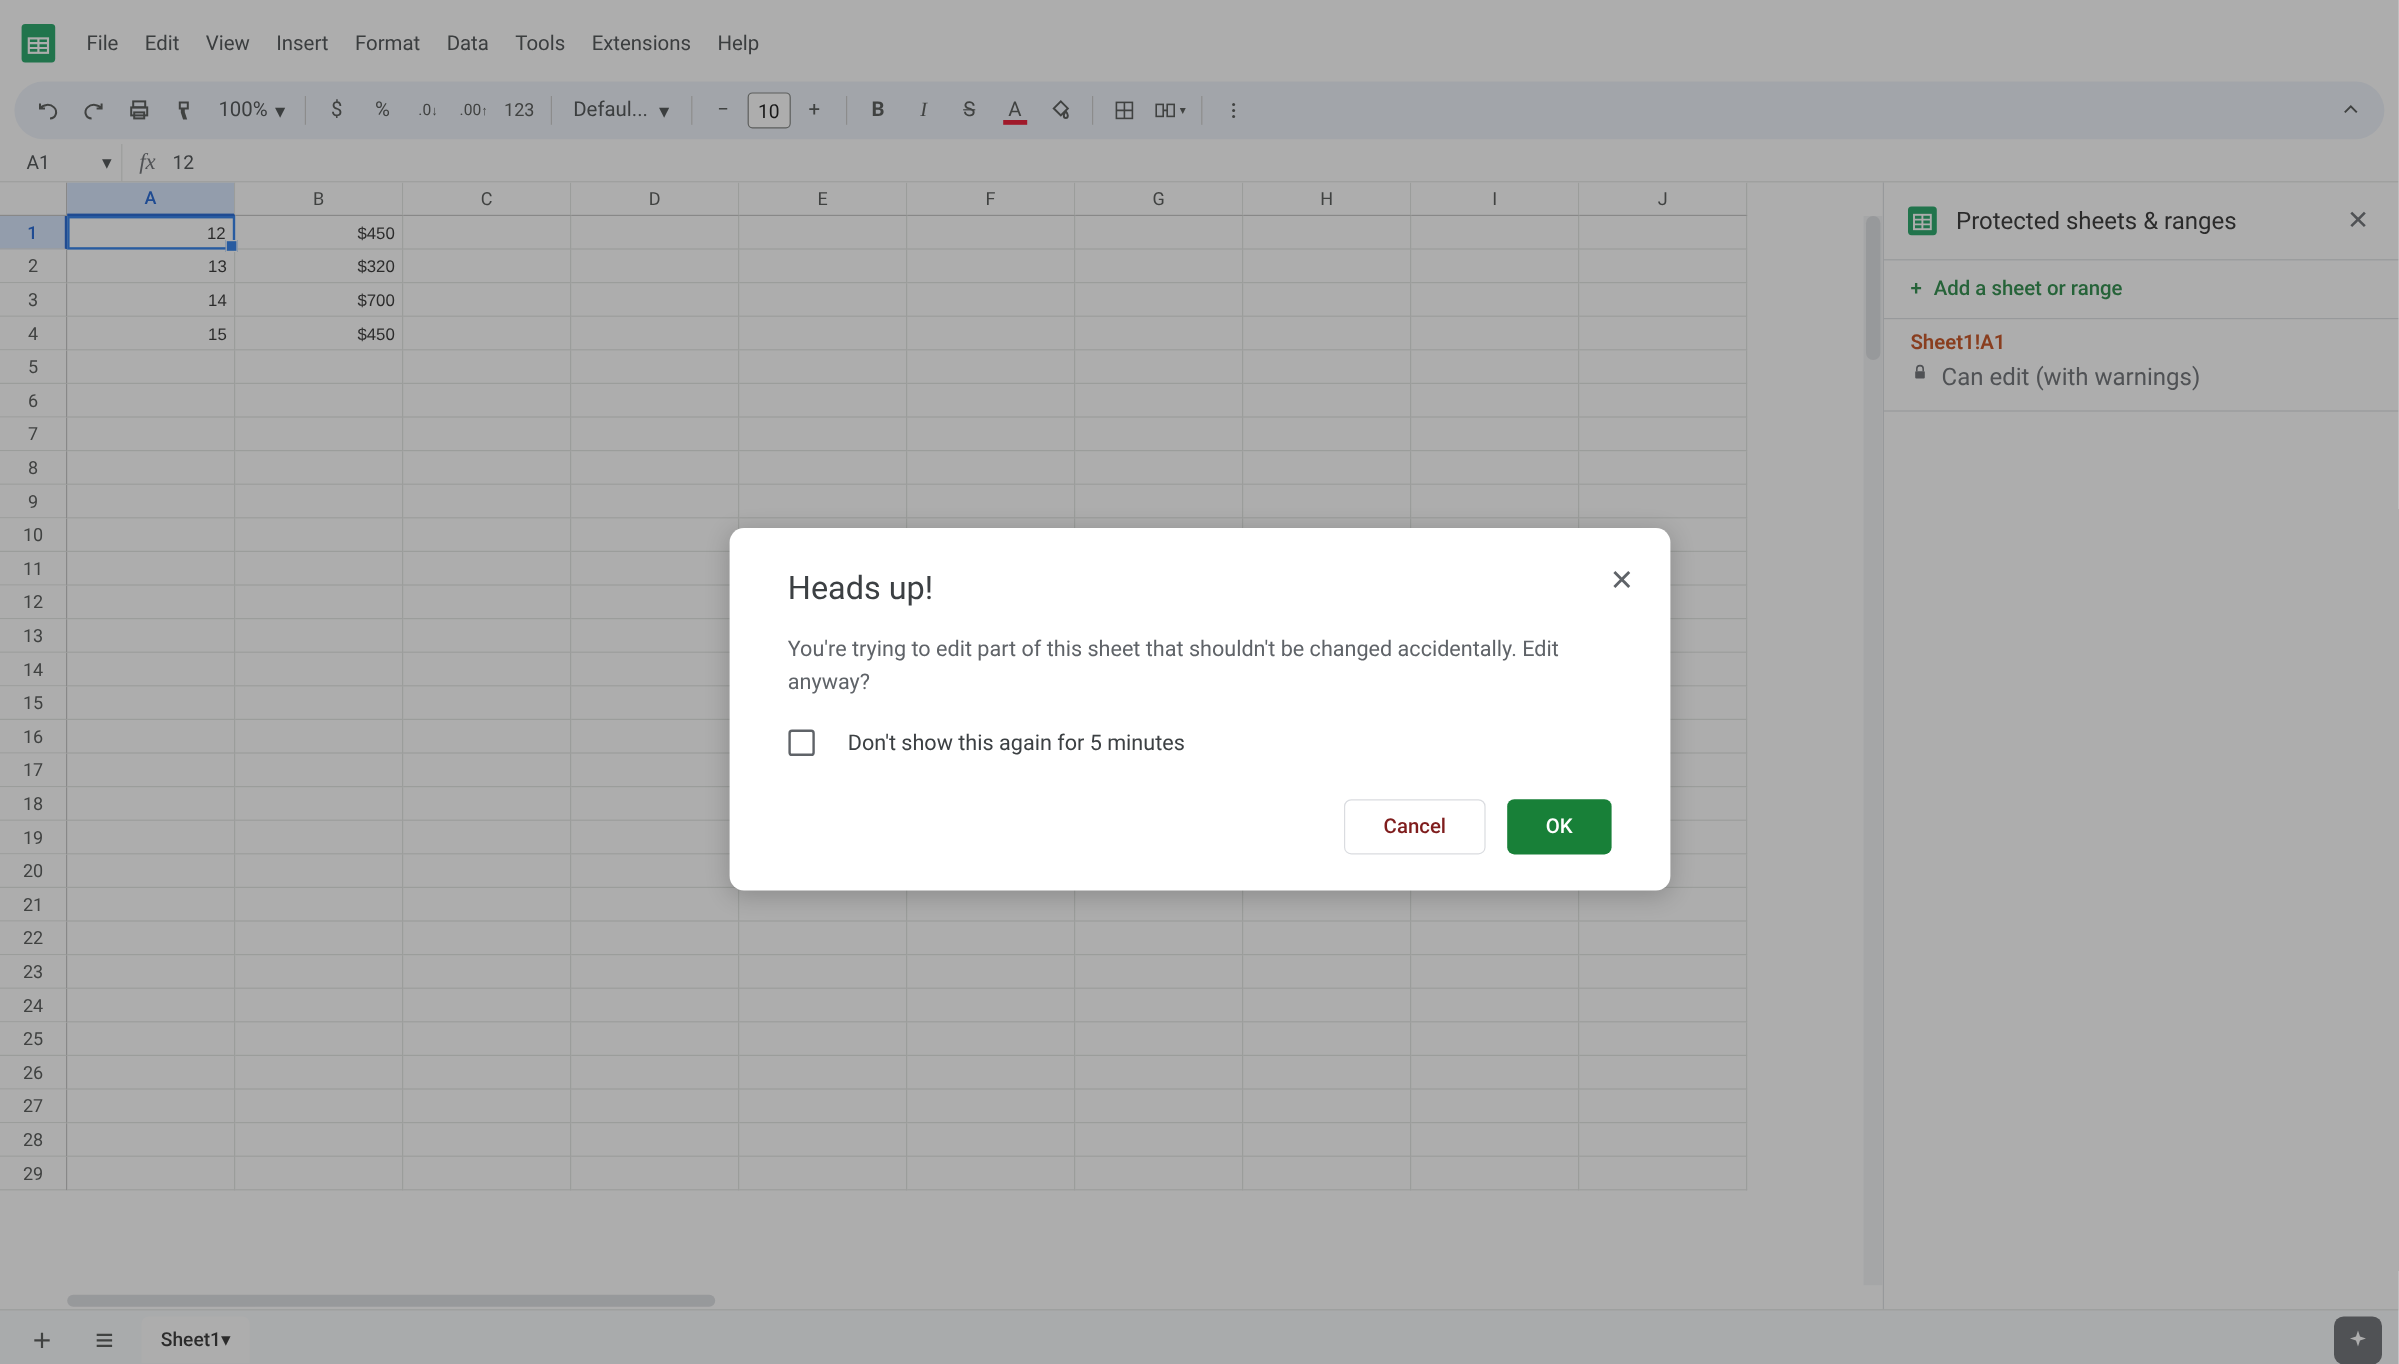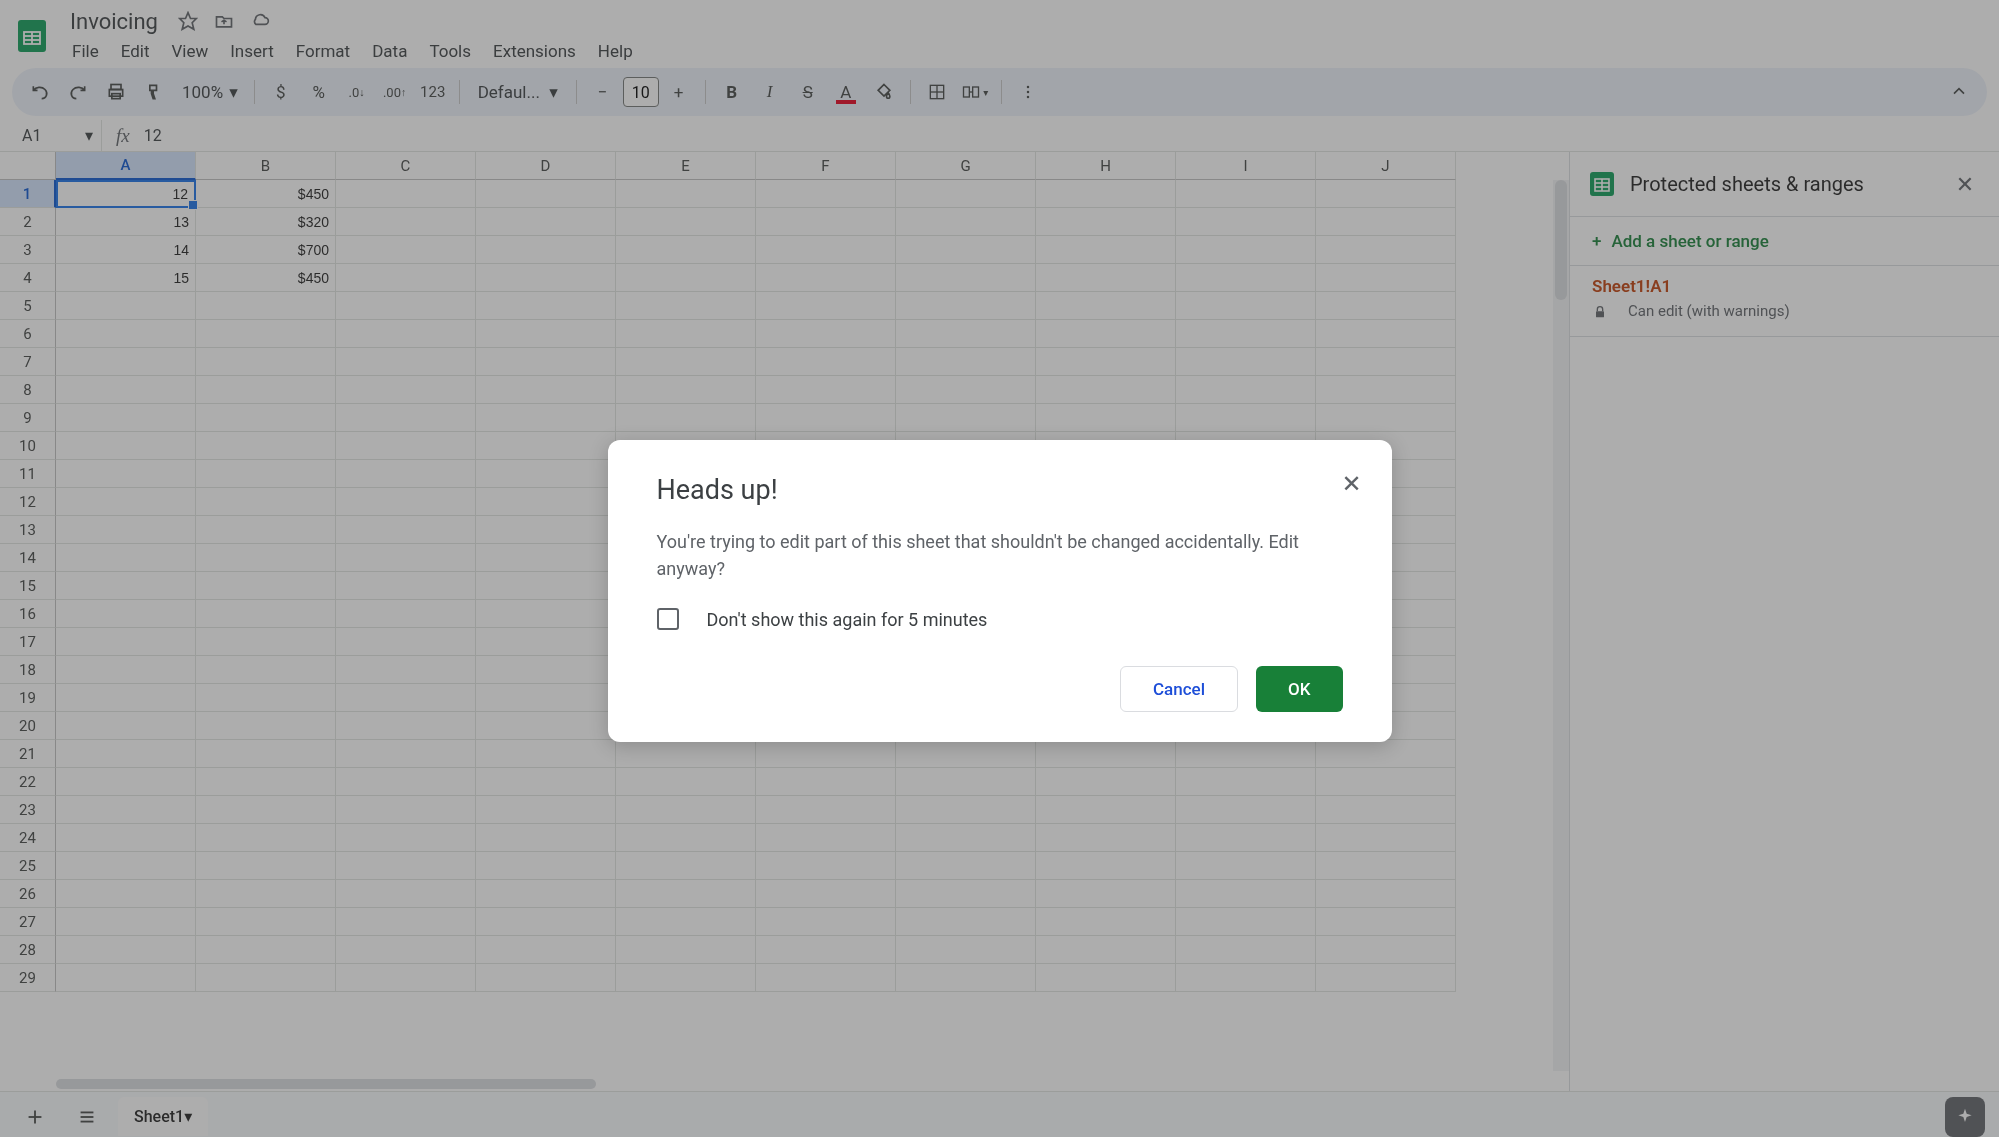--- a/index.html
+++ b/index.html
@@ -62,78 +62,57 @@
     
     .sidepanel { width: 430px; border-left: 1px solid #dadce0; display: flex; flex-direction: column; }
     .sidepanel-header { display: flex; align-items: center; padding: 16px 18px; gap: 14px; }
     .sidepanel-icon { width: 28px; height: 28px; }
     .sidepanel-title { flex: 1; font-size: 20px; color: #1f1f1f; }
     .sidepanel-close { width: 32px; height: 32px; display: flex; align-items: center; justify-content: center; color: #5f6368; cursor: pointer; font-size: 22px; }
     .sidepanel-divider { height: 1px; background: #dadce0; }
     .add-range { display: flex; align-items: center; gap: 10px; padding: 14px 22px; color: #188038; font-size: 17px; font-weight: 500; cursor: pointer; }
     .range-item { padding: 10px 22px 16px; border-bottom: 1px solid #dadce0; }
     .range-name { font-size: 17px; font-weight: 600; color: #c2410c; margin-bottom: 6px; }
-    .range-perm { display: flex; align-items: flex-end; gap: 20px; font-size: 15px; color: #5f6368; }
+    .range-perm { display: flex; align-items: flex-start; gap: 10px; font-size: 20px; color: #5f6368; }
     
     
     .bottombar { display: flex; align-items: center; height: 50px; padding: 0 14px; background: #f9fbfd; border-top: 1px solid #e1e3e1; gap: 10px; }
     .bb-btn { width: 42px; height: 42px; display: flex; align-items: center; justify-content: center; color: #444746; border-radius: 50%; cursor: pointer; }
     .sheet-tab { display: flex; align-items: center; padding: 10px 16px; background: #fff; border-radius: 6px 6px 0 0; font-size: 16px; color: #1f1f1f; font-weight: 500; }
     .explore-btn { margin-left: auto; width: 40px; height: 40px; background: #5f6368; border-radius: 8px; display: flex; align-items: center; justify-content: center; }
     
     
     .dialog { position: absolute; left: 50%; top: 440px; transform: translateX(-50%); width: 784px; background: #fff; border-radius: 12px; padding: 34px 49px 30px; z-index: 200; box-shadow: 0 4px 20px rgba(0,0,0,0.2); }
     .dialog-title { font-size: 27px; color: #3c4043; margin-bottom: 22px; }
     .dialog-close { position: absolute; top: 30px; right: 30px; font-size: 24px; color: #5f6368; cursor: pointer; }
     .dialog-body { font-size: 18px; color: #5f6368; line-height: 1.5; margin-bottom: 26px; }
     .dialog-checkbox-row { display: flex; align-items: center; gap: 28px; margin-bottom: 36px; }
     .dialog-checkbox { width: 22px; height: 22px; border: 2px solid #5f6368; border-radius: 3px; cursor: pointer; }
     .dialog-checkbox-label { font-size: 18px; color: #3c4043; }
     .dialog-actions { display: flex; justify-content: flex-end; gap: 18px; }
     .dialog-btn { padding: 12px 32px; border-radius: 6px; font-size: 17px; font-weight: 500; cursor: pointer; border: none; }
-    .dialog-btn.cancel { background: #fff; border: 1px solid #dadce0; color: #1d4ed8; }
+    .dialog-btn.cancel { background: #fff; border: 1px solid #dadce0; color: #7f1d1d; }
     .dialog-btn.ok { background: #188038; color: #fff; }
     
     svg { display: block; }
   </style>
 </head>
 <body>
 
 <div class="header">
   <span class="sheets-icon">
     <svg viewBox="0 0 36 36">
         <rect x="4" y="2" width="28" height="32" rx="3" fill="#0f9d58"></rect>
         <rect x="10" y="14" width="16" height="12" fill="none" stroke="#fff" stroke-width="1.8"></rect>
         <line x1="18" y1="14" x2="18" y2="26" stroke="#fff" stroke-width="1.8"></line>
         <line x1="10" y1="18" x2="26" y2="18" stroke="#fff" stroke-width="1.8"></line>
         <line x1="10" y1="22" x2="26" y2="22" stroke="#fff" stroke-width="1.8"></line>
       </svg>
   </span>
   <div class="doc-info">
-    <div class="doc-title-row">
-      <span class="doc-title">Invoicing</span>
-      <div class="doc-title-icons">
-        <span>
-            <svg width="20" height="20" viewBox="0 0 24 24" fill="none" stroke="#5f6368" stroke-width="2">
-              <polygon points="12,2 15,9 22,9 17,14 19,22 12,18 5,22 7,14 2,9 9,9"></polygon>
-            </svg>
-          </span>
-        <span>
-            <svg width="20" height="20" viewBox="0 0 24 24" fill="none" stroke="#5f6368" stroke-width="2">
-              <path d="M3 7 L3 19 L21 19 L21 9 L12 9 L10 7 Z"></path>
-              <path d="M12 11 L12 16 M9 13 L12 11 L15 13"></path>
-            </svg>
-          </span>
-        <span>
-            <svg width="20" height="20" viewBox="0 0 24 24" fill="none" stroke="#5f6368" stroke-width="2">
-              <path d="M18 16a4 4 0 0 0 0-8 6 6 0 0 0-11.5 2A4 4 0 0 0 7 16Z"></path>
-            </svg>
-          </span>
-      </div>
-    </div>
     <div class="menubar">
       <span class="menubar-item">File</span>
       <span class="menubar-item">Edit</span>
       <span class="menubar-item">View</span>
       <span class="menubar-item">Insert</span>
       <span class="menubar-item">Format</span>
       <span class="menubar-item">Data</span>
       <span class="menubar-item">Tools</span>
       <span class="menubar-item">Extensions</span>
       <span class="menubar-item">Help</span>

